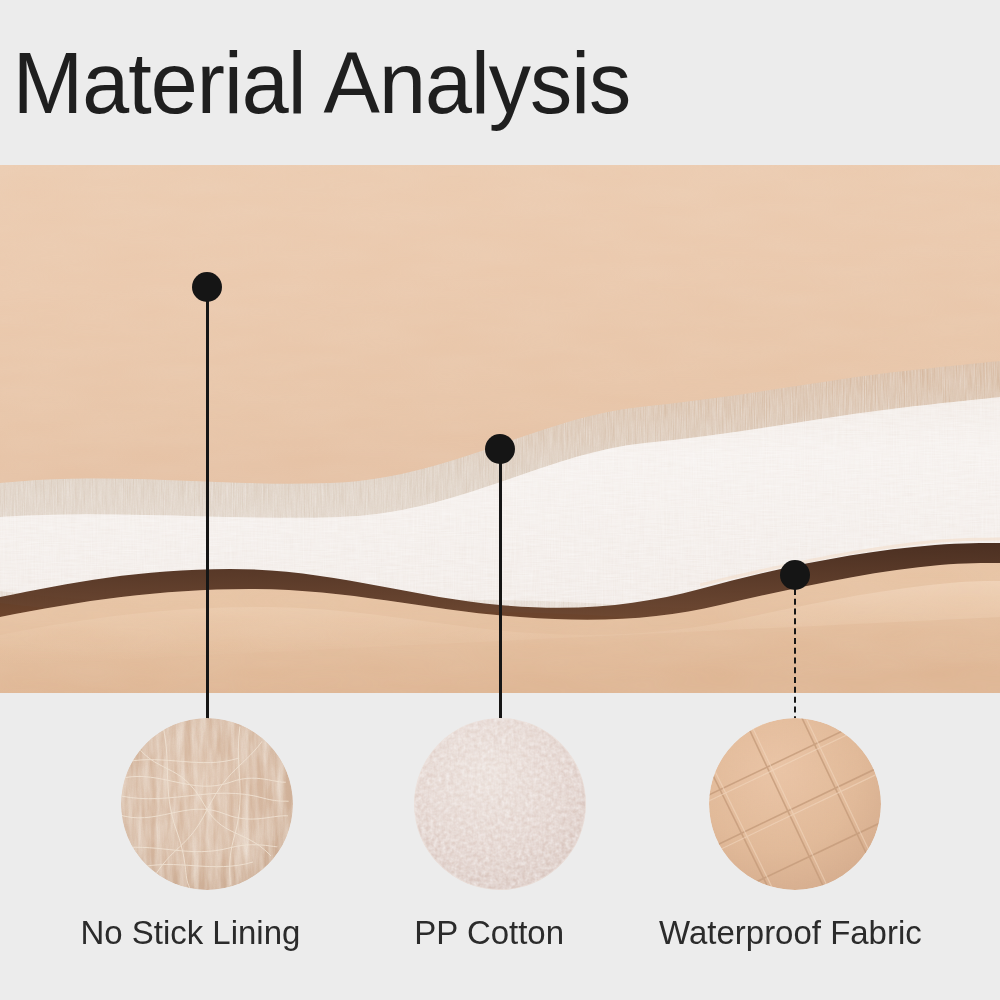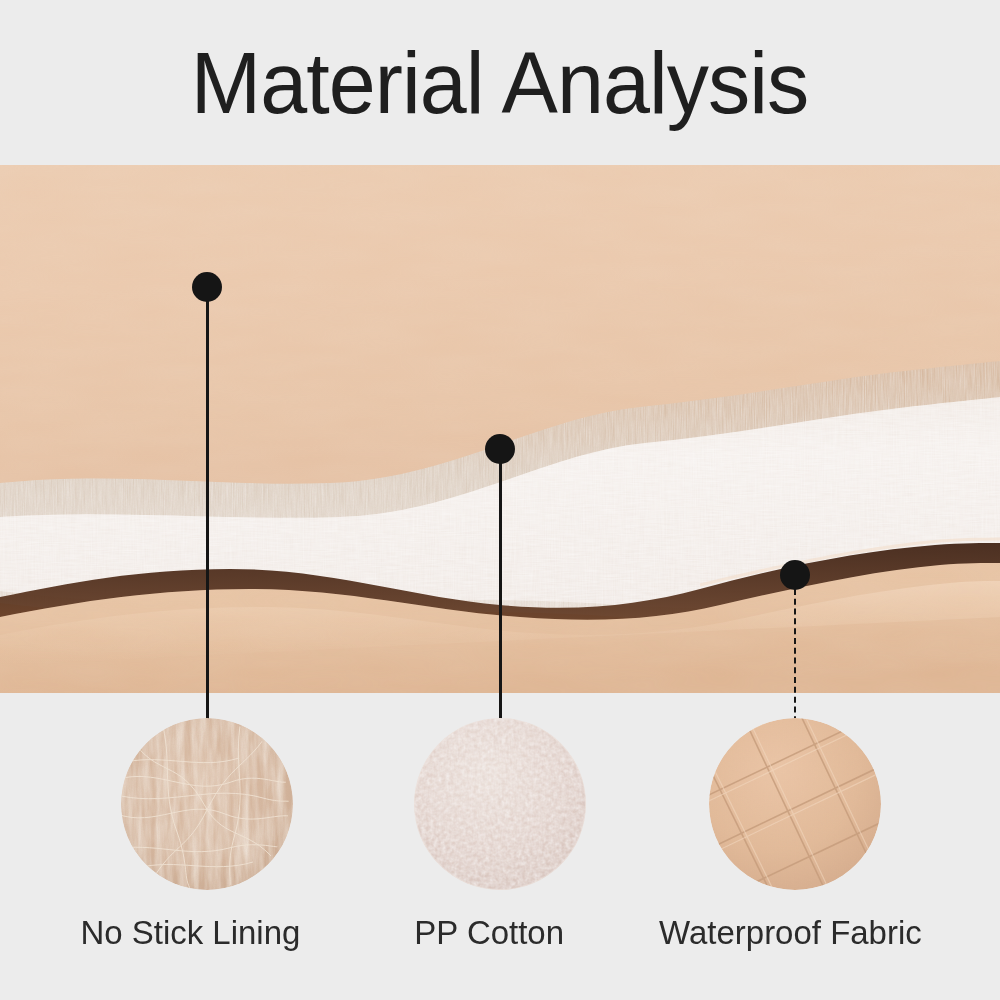--- a/index.html
+++ b/index.html
@@ -7,21 +7,21 @@
     width:1000px;height:1000px;
     background:#ececec;
     font-family:"Liberation Sans", sans-serif;
     overflow:hidden;
     position:relative;
   }
 
   
   .title-bar{
     position:absolute;left:0;top:0;width:1000px;height:165px;
-    display:flex;align-items:center;justify-content:center;
+    display:flex;align-items:center;justify-content:flex-start;
     background:#ececec;
   }
   .title-text{
     font-size:88px;
     font-weight:400;
     letter-spacing:-1px;
     color:#1f1f1f;
     line-height:1;
     transform:scaleX(0.96);
     white-space:nowrap;

